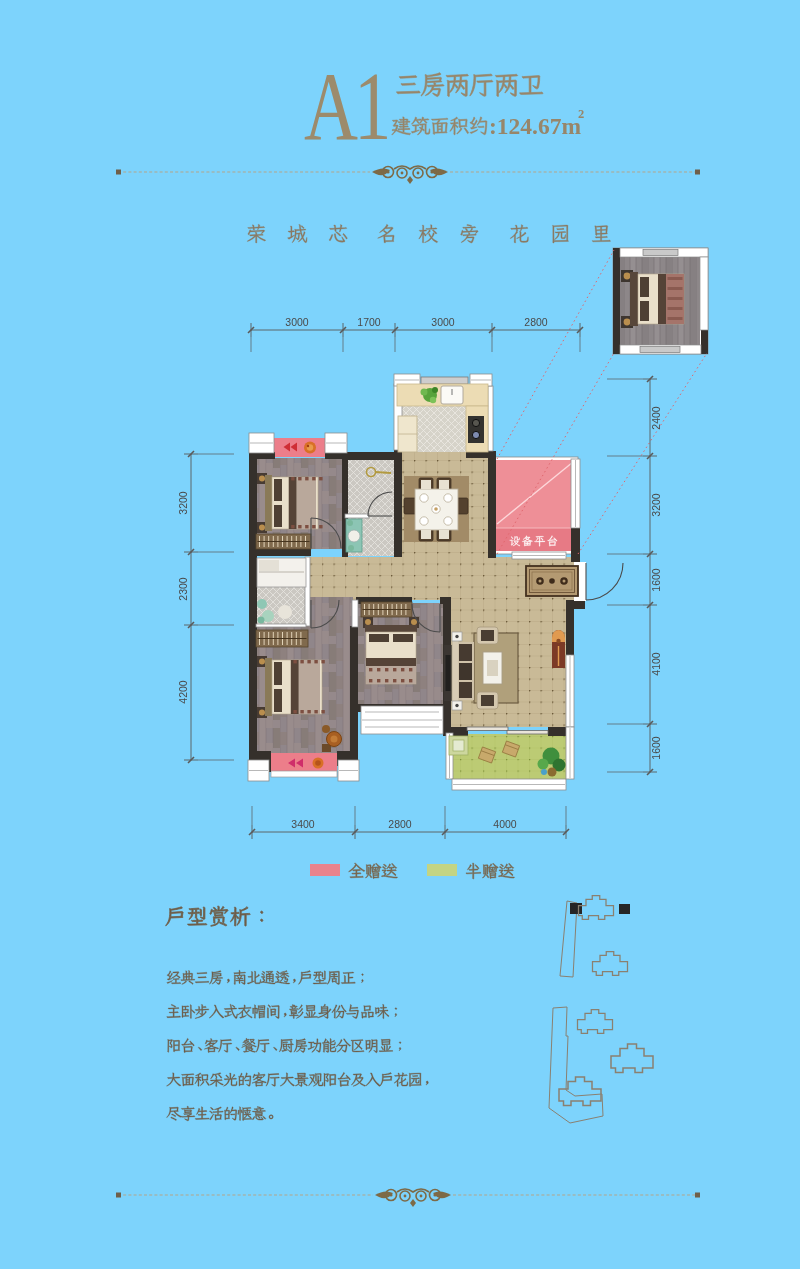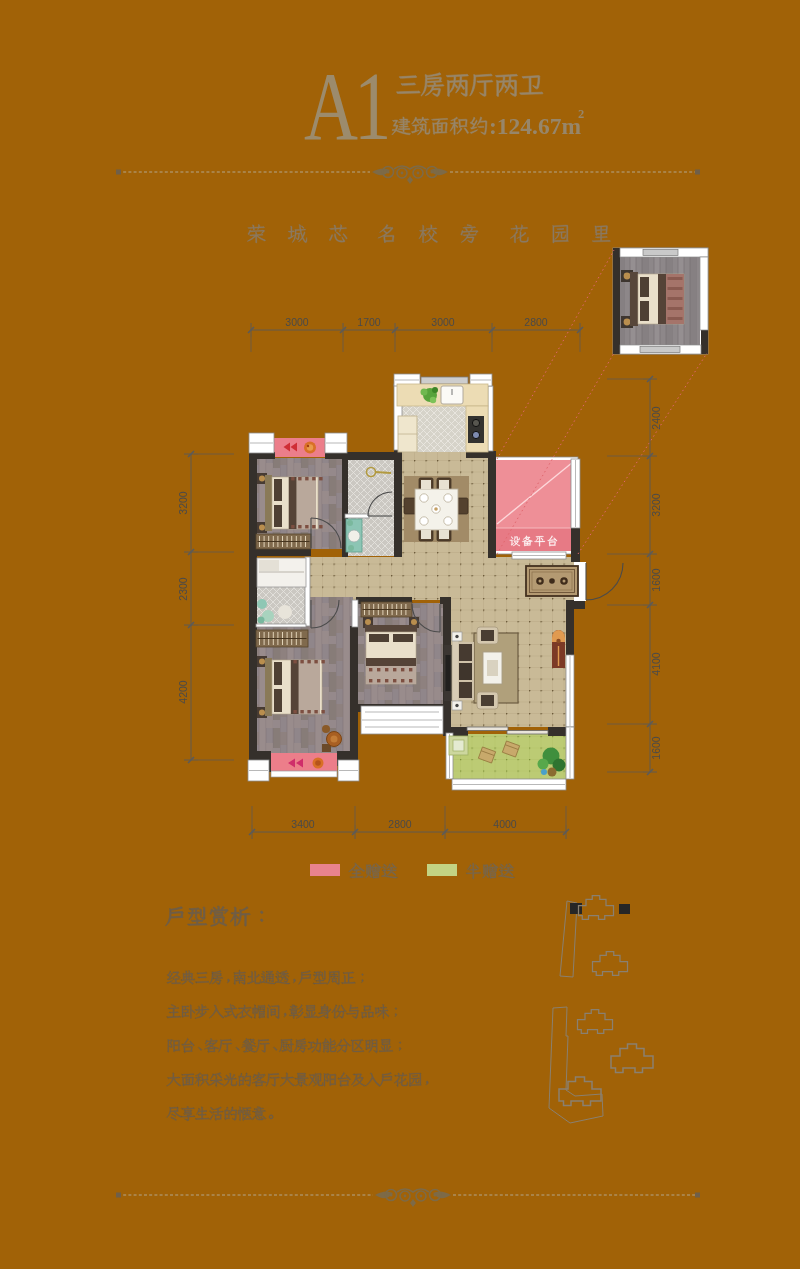--- a/index.html
+++ b/index.html
@@ -1,14 +1,14 @@
 <!DOCTYPE html>
 <html><head><meta charset="utf-8"><title>A1</title><style>
 html,body{margin:0;padding:0;background:#ffffff;}
-#page{position:relative;width:800px;height:1269px;background:#a16207;overflow:hidden;}
+#page{position:relative;width:800px;height:1269px;background:#7dd3fc;overflow:hidden;}
 </style></head><body>
 <div id="page">
 <svg width="800" height="1269" viewBox="0 0 800 1269">
 <defs>
 <path id="g3001" d="M533 271Q543 256 558 256Q574 256 588 274Q602 293 602 310Q602 328 592 337Q522 407 449 452Q420 471 410 471Q401 471 392 464Q384 456 384 446Q384 437 391 430Q476 352 533 271Z"></path>
 <path id="g3002" d="M637 360Q637 397 619 428Q601 459 570 478Q540 496 502 496Q465 496 433 478Q401 459 382 428Q363 397 363 360Q363 322 382 291Q400 260 432 242Q463 223 500 223Q538 223 569 242Q600 260 618 291Q637 322 637 360ZM583 360Q583 325 559 301Q535 277 500 277Q466 277 442 301Q417 325 417 360Q417 394 442 418Q466 442 500 442Q535 442 559 418Q583 394 583 360Z"></path>
 <path id="g4e09" d="M157 15 924 41Q935 42 942 46Q950 51 950 60Q950 71 938 84Q926 97 911 106Q896 115 887 115Q883 115 877 113Q867 111 854 108Q840 106 827 105L137 82Q131 82 126 82Q120 81 114 81Q91 81 71 86Q69 87 65 87Q58 87 58 80Q58 71 67 53Q76 35 89 24Q102 14 130 14Q135 14 142 14Q149 15 157 15ZM321 327 750 347Q761 348 769 352Q777 356 777 365Q777 373 766 386Q756 399 742 409Q728 419 718 419Q715 419 713 418Q704 415 692 412Q679 409 668 408L302 390H292Q266 390 245 396Q242 397 239 397Q232 397 232 390Q232 375 243 358Q254 340 261 333Q266 329 274 328Q282 326 292 326Q299 326 306 326Q314 327 321 327ZM252 595 796 625Q807 626 815 630Q823 634 823 642Q823 649 813 662Q803 674 790 684Q776 695 765 695Q761 695 759 694Q750 691 738 688Q725 685 714 684L233 656H220Q209 656 198 657Q186 658 176 661Q173 662 170 662Q163 662 163 655Q163 654 170 634Q177 613 192 600Q196 596 204 595Q211 594 221 594Q229 594 236 594Q244 595 252 595Z"></path>
 <path id="g4e0e" d="M750 256 740 201Q709 55 673 -15Q669 -21 662 -21L658 -20Q561 12 516 34Q472 56 460 56Q449 56 449 48Q449 29 516 -18Q583 -64 626 -84Q669 -103 680 -103Q691 -103 704 -94Q717 -86 731 -62Q745 -37 766 30Q787 98 808 204L818 259Q830 336 833 364Q836 391 838 398Q841 405 841 418Q841 430 823 440Q805 451 789 451H781L309 428L339 550L790 574Q811 576 811 588Q811 597 800 608Q790 620 776 628Q762 636 752 636Q743 636 731 631Q719 626 656 621L351 605Q359 644 366 684L382 765Q382 785 342 801Q323 809 314 809Q304 809 304 801Q304 796 308 784Q311 771 311 755Q311 739 294 652Q278 565 258 484Q239 404 239 398Q239 380 254 373Q270 366 281 366Q292 366 300 368Q308 371 319 372L767 394Q763 339 750 256ZM147 179 648 201Q664 203 664 215Q664 235 631 255Q618 263 610 263Q603 263 577 257Q551 251 524 250L130 232H116Q84 232 61 239H56Q48 239 48 234Q48 229 55 216Q62 202 76 190Q89 177 106 177Q123 177 147 179Z"></path>
 <path id="g4e24" d="M600 667Q598 580 594 513L424 503Q430 574 434 659ZM868 3 870 457Q870 465 874 472Q878 478 878 485Q878 505 846 520Q833 525 827 525H818L654 516Q659 597 662 670L892 682Q914 684 914 697Q914 701 906 712Q898 724 886 734Q873 745 864 745Q856 745 843 742Q830 738 802 736L617 726Q608 728 602 728Q595 728 592 725L128 700Q113 700 85 705H82Q77 705 77 702Q77 698 78 696Q90 652 118 646Q129 643 139 643Q149 643 169 645L372 655Q370 567 365 500L196 491Q134 519 122 519Q111 519 111 512Q111 509 112 505Q130 464 130 393V52Q130 3 128 -18Q126 -38 126 -42V-55Q126 -64 136 -74Q147 -85 160 -90Q173 -95 179 -95Q194 -95 194 -71L191 434L359 442Q333 244 214 83Q202 66 202 58Q202 49 210 49Q230 49 297 132Q364 214 395 331Q416 306 429 284Q442 262 456 239Q471 216 483 216Q495 216 506 230Q518 243 518 251Q518 259 511 269Q485 302 466 328Q446 353 409 389Q414 411 418 445L589 454Q569 244 442 70Q430 53 430 44Q430 36 438 36Q458 36 525 118Q592 201 623 318Q673 259 716 187Q726 171 738 171Q751 171 762 184Q773 198 773 206Q773 214 766 224Q740 257 707 298Q674 340 637 376Q644 406 649 457L803 464L802 -11Q734 3 679 35Q655 49 646 49Q636 49 636 44Q636 40 648 22Q660 5 690 -20Q719 -45 763 -68Q807 -92 820 -92Q833 -92 851 -78Q869 -64 869 -34Z"></path>
 <path id="g4e3b" d="M150 -41 922 -13Q932 -12 939 -8Q946 -4 946 3Q946 14 934 26Q921 39 906 48Q892 58 886 58Q882 58 880 57Q859 50 834 48L530 37V271L781 282Q790 283 796 286Q803 289 803 296Q803 304 793 316Q783 327 770 336Q758 344 750 344Q746 344 744 343Q734 339 724 338Q714 336 704 335L531 327V537L820 553Q831 554 838 558Q845 561 845 568Q845 577 834 588Q824 600 810 609Q797 618 789 618Q784 618 782 617Q760 610 737 608L213 578H200Q189 578 178 579Q167 580 156 583Q153 584 149 584Q143 584 143 577Q143 576 148 558Q153 540 175 525Q183 520 202 520Q209 520 216 520Q224 521 233 521L462 533V324L266 315H258Q240 315 218 320Q215 321 211 321Q205 321 205 315Q205 310 212 294Q220 277 236 264Q241 259 262 259Q267 259 274 260Q280 260 287 260L461 268V35L124 23H116Q95 23 68 29Q65 30 61 30Q54 30 54 24Q54 23 56 13Q58 3 64 -10Q70 -23 82 -32Q95 -42 116 -42Q123 -42 132 -42Q140 -41 150 -41ZM598 634Q608 634 618 650Q629 666 629 679Q629 692 609 703Q596 711 570 725Q544 739 512 754Q481 770 450 784Q420 798 397 807Q374 816 366 816Q355 816 350 808Q344 799 342 790Q340 781 340 780Q340 769 357 761Q410 739 468 708Q526 677 580 641Q590 634 598 634Z"></path>

